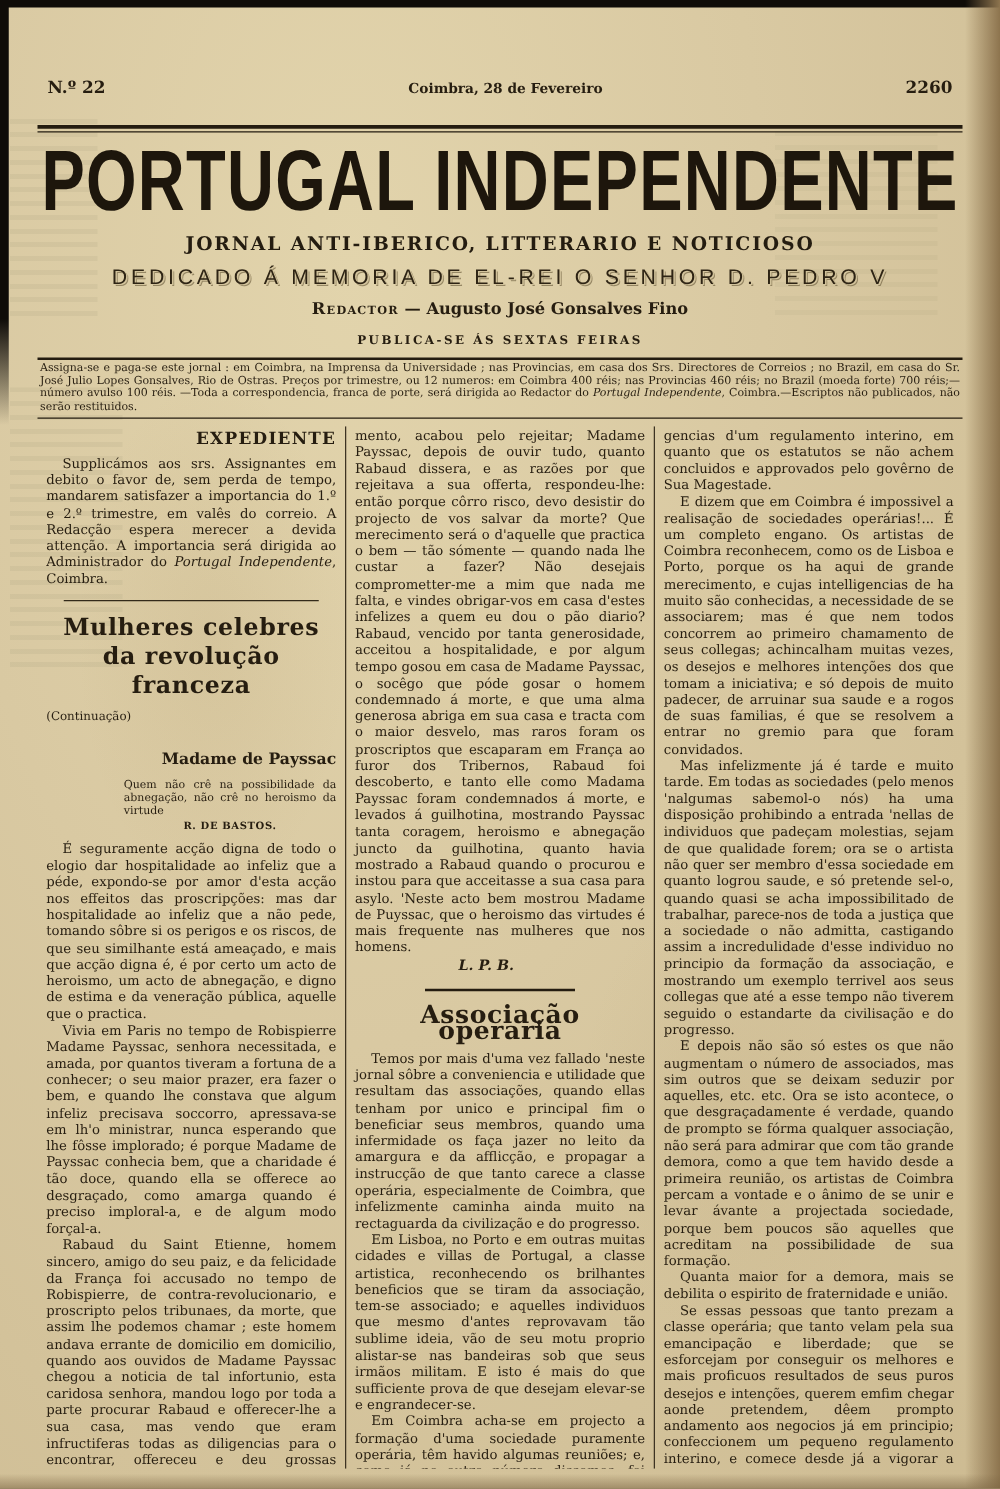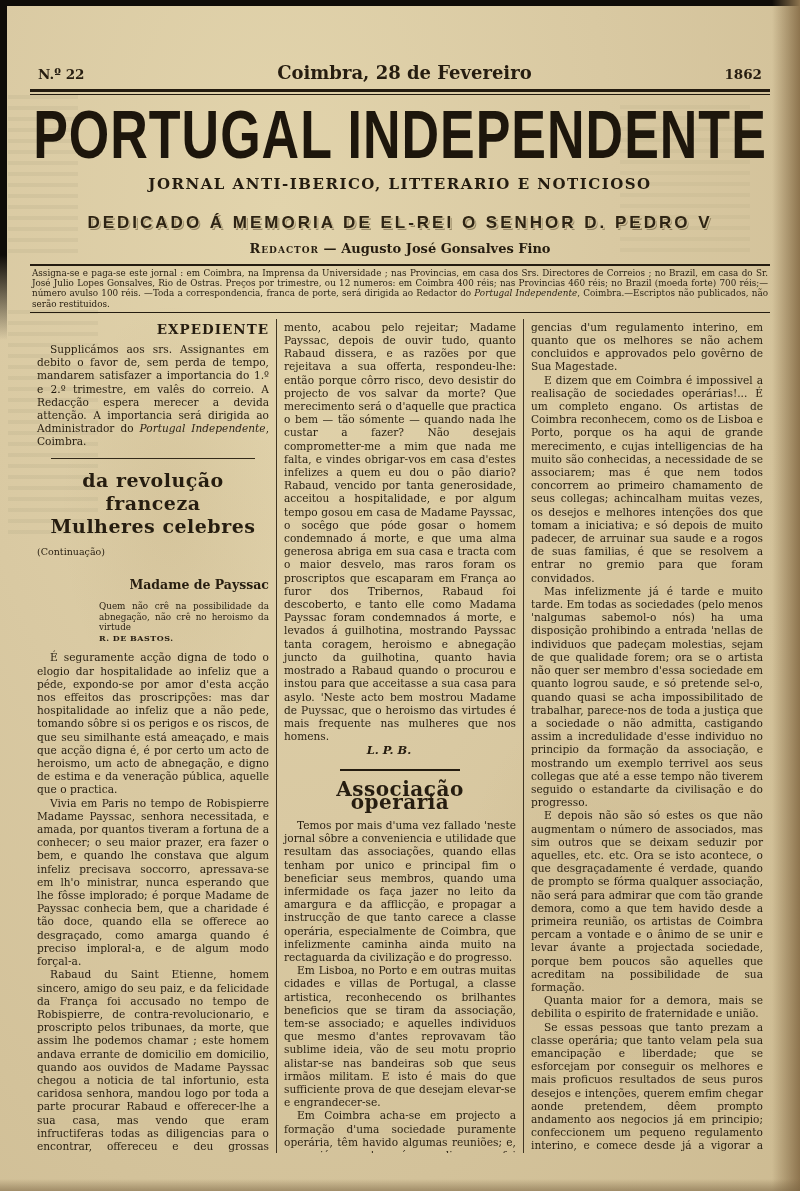--- a/index.html
+++ b/index.html
@@ -21,31 +21,31 @@
   
   .bleed{position:absolute;opacity:.10;filter:blur(.4px);
          background:repeating-linear-gradient(to bottom,rgba(60,70,50,.55) 0 4px,rgba(60,70,50,0) 4px 11px);}
   .bleed.b1{left:8px;top:310px;width:90px;height:230px;}
   .bleed.b2{left:8px;top:95px;width:70px;height:160px;}
   .bleed.b3{left:620px;top:105px;width:130px;height:150px;opacity:.07;}
 
   .content{position:absolute;left:30px;top:62px;width:740px;}
 
   .top-row{display:flex;justify-content:space-between;align-items:baseline;
-           font-weight:bold;font-size:13.5px;padding:0 8px 6px 8px;}
-  .top-row .center{font-size:18px;}
+           font-weight:bold;font-size:13.5px;padding:0 8px 22px 8px;}
+  .top-row .center{font-size:11px;}
   .double-rule{border-top:3px solid #241c10;border-bottom:1px solid #241c10;height:2px;}
 
   .masthead{text-align:center;margin-top:4px;}
   .mast-title{display:inline-block;font-family:"Liberation Sans",sans-serif;font-weight:bold;
               font-size:52px;line-height:54px;letter-spacing:1px;color:#1d160c;
               transform:scaleY(1.32);transform-origin:top center;margin-bottom:22px;white-space:nowrap;}
   .mast-sub{font-weight:bold;font-size:15px;letter-spacing:1.5px;color:#241c10;}
-  .mast-ded{font-family:"Liberation Sans",sans-serif;font-weight:bold;font-size:17px;
-            letter-spacing:3px;margin-top:20px;color:#2e2414;
+  .mast-ded{font-family:"Liberation Sans",sans-serif;font-weight:normal;font-size:17px;
+            letter-spacing:3px;margin-top:8px;color:#2e2414;
             text-shadow:1.2px 1.2px 0 rgba(214,198,158,.9),1.8px 1.8px 0 rgba(90,74,44,.55);white-space:nowrap;}
   .mast-by{font-family:"Liberation Sans",sans-serif;font-size:16px;letter-spacing:5px;
            margin-top:8px;color:#2b2213;white-space:nowrap;}
   .mast-red{font-size:13px;margin-top:8px;font-weight:bold;}
   .mast-red .sc{font-variant:small-caps;font-weight:bold;letter-spacing:1px;}
   .mast-pub{font-size:9.5px;font-weight:bold;letter-spacing:2px;margin-top:12px;}
 
   .rule-heavy{border-top:2.5px solid #241c10;margin-top:8px;}
   .notice{font-size:8.8px;line-height:10.2px;text-align:justify;padding:2px 2px 3px 2px;}
   .notice .it{font-style:italic;}
@@ -58,72 +58,73 @@
   .col p.noindent{text-indent:0;}
   .col p + p{margin-top:0;}
   .it{font-style:italic;}
 
   .h-exped{text-align:right;font-weight:bold;font-size:13.5px;letter-spacing:1px;margin:2px 0 7px 0;}
   .col-rule{border-top:1.5px solid #332a1a;margin:9px 14px 10px 14px;}
   .h-big{text-align:center;font-weight:bold;font-size:19px;line-height:23px;letter-spacing:.5px;margin:2px 0 4px 0;}
   .cont-line{text-align:left;font-size:9.5px;margin:7px 0 2px 0;}
   .subject{text-align:right;font-weight:bold;font-size:12.5px;margin:20px 0 10px 0;}
   .epigraph{width:170px;margin-left:auto;font-size:8.8px;line-height:10.6px;text-align:justify;margin-bottom:8px;}
-  .epi-author{display:block;text-align:left;font-size:8px;font-weight:bold;letter-spacing:.5px;}
+  .epi-author{display:block;text-align:center;font-size:8px;font-weight:bold;letter-spacing:.5px;}
   .sig-lpb{text-align:center;font-weight:bold;font-style:italic;font-size:11.5px;padding-right:22px;margin-top:1px;}
   .section-rule{width:120px;border-top:2.5px solid #241c10;margin:11px auto 12px auto;}
   .h-assoc{text-align:center;font-weight:bold;font-size:20px;letter-spacing:.5px;margin:0 0 10px 0;}
 </style>
 </head>
 <body>
 
 <div class="page">
   <div class="stain1"></div>
   <div class="stain2"></div>
   <div class="bleed b1"></div>
   <div class="bleed b2"></div>
   <div class="bleed b3"></div>
 
   <div class="content">
 
     <div class="top-row">
       <span>N.º 22</span>
       <span class="center">Coimbra, 28 de Fevereiro</span>
-      <span>1862</span>
+      <span>2260</span>
     </div>
     <div class="double-rule"></div>
 
     <div class="masthead">
       <div class="mast-title">PORTUGAL INDEPENDENTE</div>
       <div class="mast-sub">JORNAL ANTI-IBERICO, LITTERARIO E NOTICIOSO</div>
       <div class="mast-ded">DEDICADO Á MEMORIA DE EL-REI O SENHOR D. PEDRO V</div>
       <div class="mast-red">
         <span class="sc">Redactor</span>
         <span>—</span>
         <span>Augusto José Gonsalves Fino</span>
       </div>
+      <div class="mast-pub">PUBLICA-SE ÁS SEXTAS FEIRAS</div>
     </div>
 
     <div class="rule-heavy"></div>
     <div class="notice">
       <span>Assigna-se e paga-se este jornal : em Coimbra, na Imprensa da Universidade ; nas Provincias, em casa dos Srs. Directores de Correios ; no Brazil, em casa do Sr. José Julio Lopes Gonsalves, Rio de Ostras. Preços por trimestre, ou 12 numeros: em Coimbra 400 réis; nas Provincias 460 réis; no Brazil (moeda forte) 700 réis;— número avulso 100 réis. —Toda a correspondencia, franca de porte, será dirigida ao Redactor do </span><span class="it">Portugal Independente</span><span>, Coimbra.—Escriptos não publicados, não serão restituidos.</span>
     </div>
     <div class="rule-thin"></div>
 
     <div class="columns">
 
       <div class="col">
         <div class="h-exped">EXPEDIENTE</div>
         <p><span>Supplicámos aos srs. Assignantes em debito o favor de, sem perda de tempo, mandarem satisfazer a importancia do 1.º e 2.º trimestre, em valês do correio. A Redacção espera merecer a devida attenção. A importancia será dirigida ao Administrador do </span><span class="it">Portugal Independente</span><span>, Coimbra.</span></p>
 
         <div class="col-rule"></div>
 
         <div class="h-big">
+          <div>Mulheres celebres</div>
           <div>da revolução franceza</div>
-          <div>Mulheres celebres</div>
         </div>
         <div class="cont-line">(Continuação)</div>
         <div class="subject">Madame de Payssac</div>
         <div class="epigraph">
           <span>Quem não crê na possibilidade da abnegação, não crê no heroismo da virtude</span>
           <span class="epi-author">R. DE BASTOS.</span>
         </div>
         <p>É seguramente acção digna de todo o elogio dar hospitalidade ao infeliz que a péde, expondo-se por amor d'esta acção nos effeitos das proscripções: mas dar hospitalidade ao infeliz que a não pede, tomando sôbre si os perigos e os riscos, de que seu similhante está ameaçado, e mais que acção digna é, é por certo um acto de heroismo, um acto de abnegação, e digno de estima e da veneração pública, aquelle que o practica.</p>
         <p>Vivia em Paris no tempo de Robispierre Madame Payssac, senhora necessitada, e amada, por quantos tiveram a fortuna de a conhecer; o seu maior prazer, era fazer o bem, e quando lhe constava que algum infeliz precisava soccorro, apressava-se em lh'o ministrar, nunca esperando que lhe fôsse implorado; é porque Madame de Payssac conhecia bem, que a charidade é tão doce, quando ella se offerece ao desgraçado, como amarga quando é preciso imploral-a, e de algum modo forçal-a.</p>
         <p>Rabaud du Saint Etienne, homem sincero, amigo do seu paiz, e da felicidade da França foi accusado no tempo de Robispierre, de contra-revolucionario, e proscripto pelos tribunaes, da morte, que assim lhe podemos chamar ; este homem andava errante de domicilio em domicilio, quando aos ouvidos de Madame Payssac chegou a noticia de tal infortunio, esta caridosa senhora, mandou logo por toda a parte procurar Rabaud e offerecer-lhe a sua casa, mas vendo que eram infructiferas todas as diligencias para o encontrar, offereceu e deu grossas sommas a quem, uma nonte lhe foi dizer onde o pobre condemnado estava escondido: Madame Payssac sahiu só e dirigindo-se ao asylo de Rabaud, que era a habitação d'uns desgraçados soccorridos por ella diariamente, offereceu-lhe a sua casa, porém Rabaud, homem sincero e verdadeiro, dizendo á sua bemfeitora os perigos a que ficaria exposta se elle acceitasse tal offereci-</p>
@@ -133,21 +134,21 @@
         <p class="noindent">mento, acabou pelo rejeitar; Madame Payssac, depois de ouvir tudo, quanto Rabaud dissera, e as razões por que rejeitava a sua offerta, respondeu-lhe: então porque côrro risco, devo desistir do projecto de vos salvar da morte? Que merecimento será o d'aquelle que practica o bem — tão sómente — quando nada lhe custar a fazer? Não desejais comprometter-me a mim que nada me falta, e vindes obrigar-vos em casa d'estes infelizes a quem eu dou o pão diario? Rabaud, vencido por tanta generosidade, acceitou a hospitalidade, e por algum tempo gosou em casa de Madame Payssac, o socêgo que póde gosar o homem condemnado á morte, e que uma alma generosa abriga em sua casa e tracta com o maior desvelo, mas raros foram os proscriptos que escaparam em França ao furor dos Tribernos, Rabaud foi descoberto, e tanto elle como Madama Payssac foram condemnados á morte, e levados á guilhotina, mostrando Payssac tanta coragem, heroismo e abnegação juncto da guilhotina, quanto havia mostrado a Rabaud quando o procurou e instou para que acceitasse a sua casa para asylo. 'Neste acto bem mostrou Madame de Puyssac, que o heroismo das virtudes é mais frequente nas mulheres que nos homens.</p>
         <div class="sig-lpb">L. P. B.</div>
         <div class="section-rule"></div>
         <div class="h-assoc">Associação operaria</div>
         <p>Temos por mais d'uma vez fallado 'neste jornal sôbre a conveniencia e utilidade que resultam das associações, quando ellas tenham por unico e principal fim o beneficiar seus membros, quando uma infermidade os faça jazer no leito da amargura e da afflicção, e propagar a instrucção de que tanto carece a classe operária, especialmente de Coimbra, que infelizmente caminha ainda muito na rectaguarda da civilização e do progresso.</p>
         <p>Em Lisboa, no Porto e em outras muitas cidades e villas de Portugal, a classe artistica, reconhecendo os brilhantes beneficios que se tiram da associação, tem-se associado; e aquelles individuos que mesmo d'antes reprovavam tão sublime ideia, vão de seu motu proprio alistar-se nas bandeiras sob que seus irmãos militam. E isto é mais do que sufficiente prova de que desejam elevar-se e engrandecer-se.</p>
         <p>Em Coimbra acha-se em projecto a formação d'uma sociedade puramente operária, têm havido algumas reuniões; e, como já no outro número dissemos, foi nomeada uma commissão especial para tractar da confecção de seus estatutos. Mas isto não é o bastante para se podêr dizer que existe uma associação artistica; e por certo que se não poderá tomar por tal sem que esteja legalmente constituida, ou que pelo menos os individuos já inscriptos como associados se formem temporariamente em associação, satisfazendo a todas as exi-</p>
       </div>
 
       <div class="col">
-        <p class="noindent">gencias d'um regulamento interino, em quanto que os melhores se não achem concluidos e approvados pelo govêrno de Sua Magestade.</p>
+        <p class="noindent">gencias d'um regulamento interino, em quanto que os estatutos se não achem concluidos e approvados pelo govêrno de Sua Magestade.</p>
         <p>E dizem que em Coimbra é impossivel a realisação de sociedades operárias!... É um completo engano. Os artistas de Coimbra reconhecem, como os de Lisboa e Porto, porque os ha aqui de grande merecimento, e cujas intelligencias de ha muito são conhecidas, a necessidade de se associarem; mas é que nem todos concorrem ao primeiro chamamento de seus collegas; achincalham muitas vezes, os desejos e melhores intenções dos que tomam a iniciativa; e só depois de muito padecer, de arruinar sua saude e a rogos de suas familias, é que se resolvem a entrar no gremio para que foram convidados.</p>
         <p>Mas infelizmente já é tarde e muito tarde. Em todas as sociedades (pelo menos 'nalgumas sabemol-o nós) ha uma disposição prohibindo a entrada 'nellas de individuos que padeçam molestias, sejam de que qualidade forem; ora se o artista não quer ser membro d'essa sociedade em quanto logrou saude, e só pretende sel-o, quando quasi se acha impossibilitado de trabalhar, parece-nos de toda a justiça que a sociedade o não admitta, castigando assim a incredulidade d'esse individuo no principio da formação da associação, e mostrando um exemplo terrivel aos seus collegas que até a esse tempo não tiverem seguido o estandarte da civilisação e do progresso.</p>
         <p>E depois não são só estes os que não augmentam o número de associados, mas sim outros que se deixam seduzir por aquelles, etc. etc. Ora se isto acontece, o que desgraçadamente é verdade, quando de prompto se fórma qualquer associação, não será para admirar que com tão grande demora, como a que tem havido desde a primeira reunião, os artistas de Coimbra percam a vontade e o ânimo de se unir e levar ávante a projectada sociedade, porque bem poucos são aquelles que acreditam na possibilidade de sua formação.</p>
         <p>Quanta maior for a demora, mais se debilita o espirito de fraternidade e união.</p>
         <p>Se essas pessoas que tanto prezam a classe operária; que tanto velam pela sua emancipação e liberdade; que se esforcejam por conseguir os melhores e mais proficuos resultados de seus puros desejos e intenções, querem emfim chegar aonde pretendem, dêem prompto andamento aos negocios já em principio; confeccionem um pequeno regulamento interino, e comece desde já a vigorar a associação. D'este modo conseguirão tudo; ao contrário nada obterão, senão com aturadissimo trabalho e grandes sacrificios, que bem poucos dos interessados saberão reconhecer.</p>
 
       </div>
 
     </div>
   </div>

